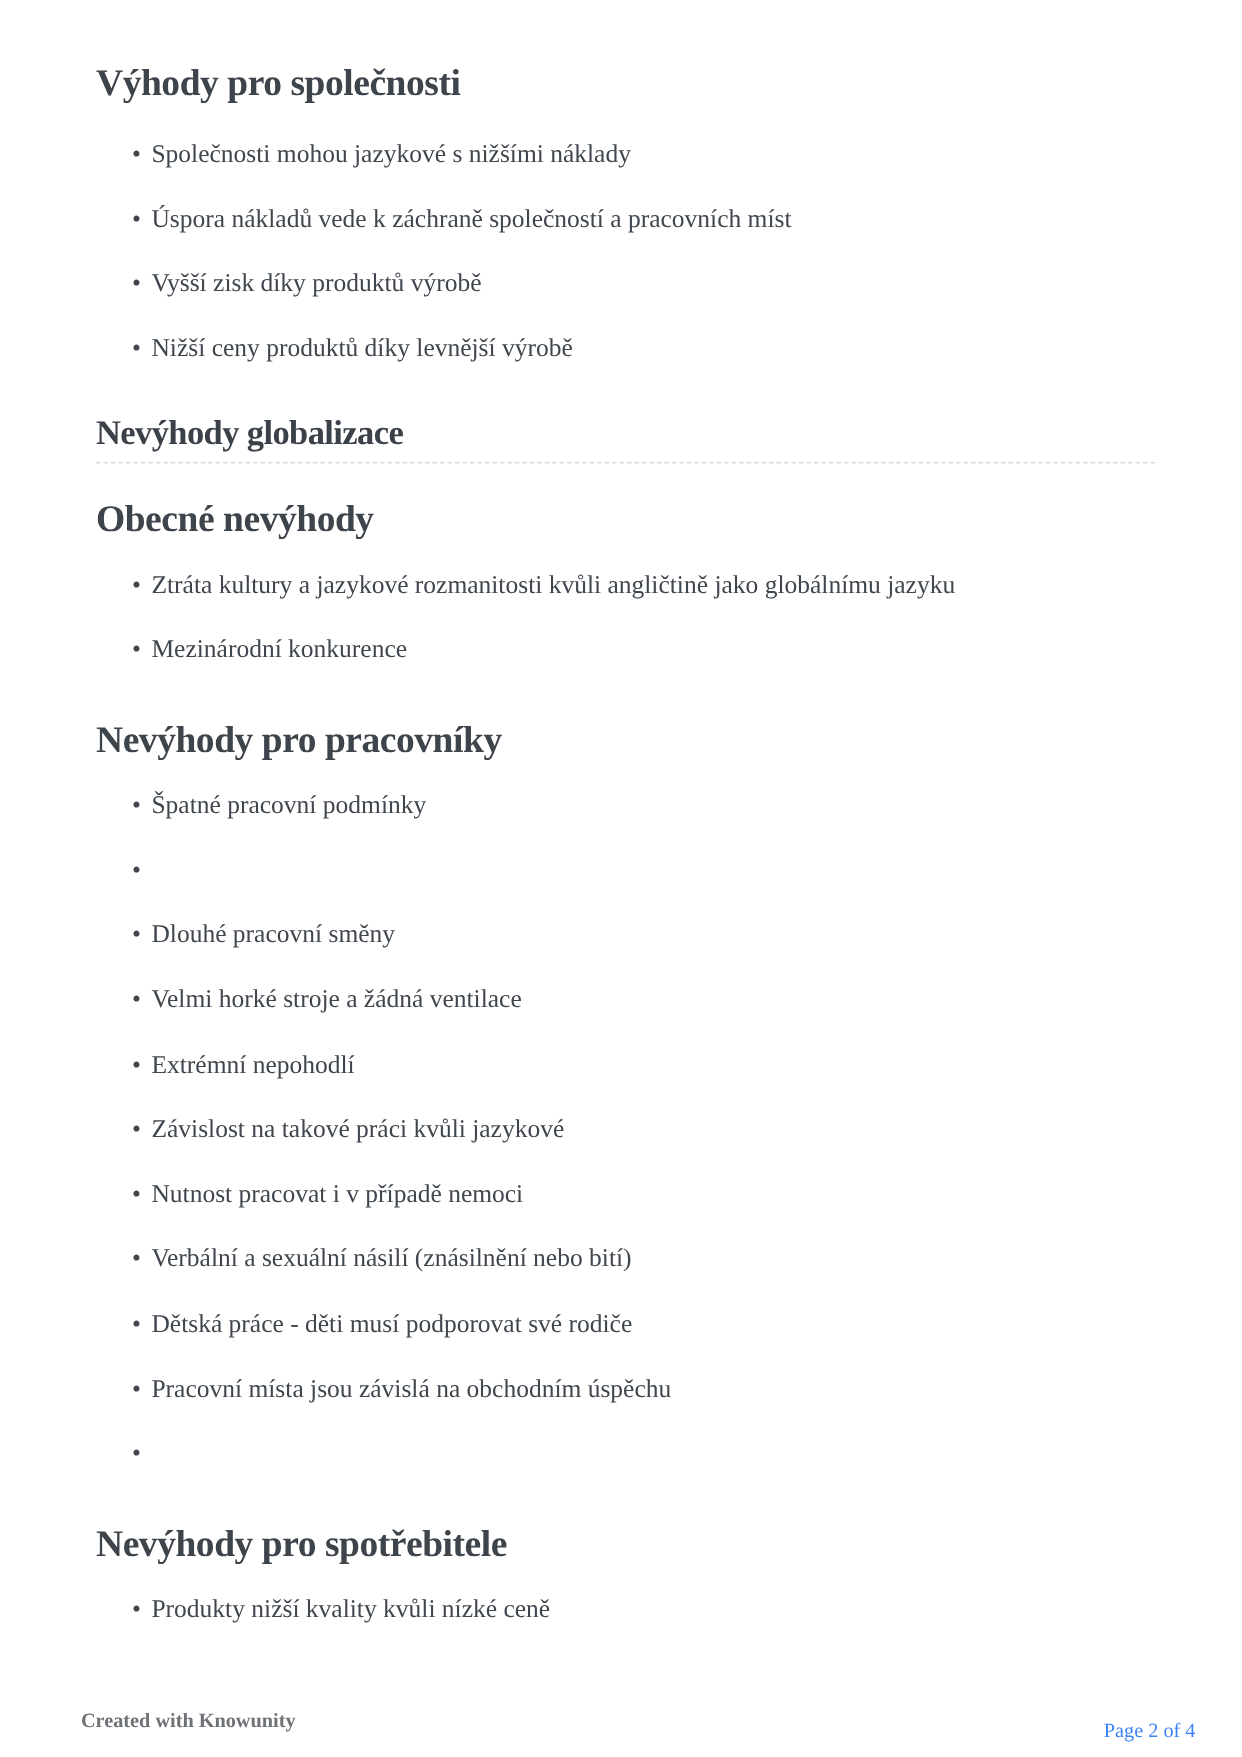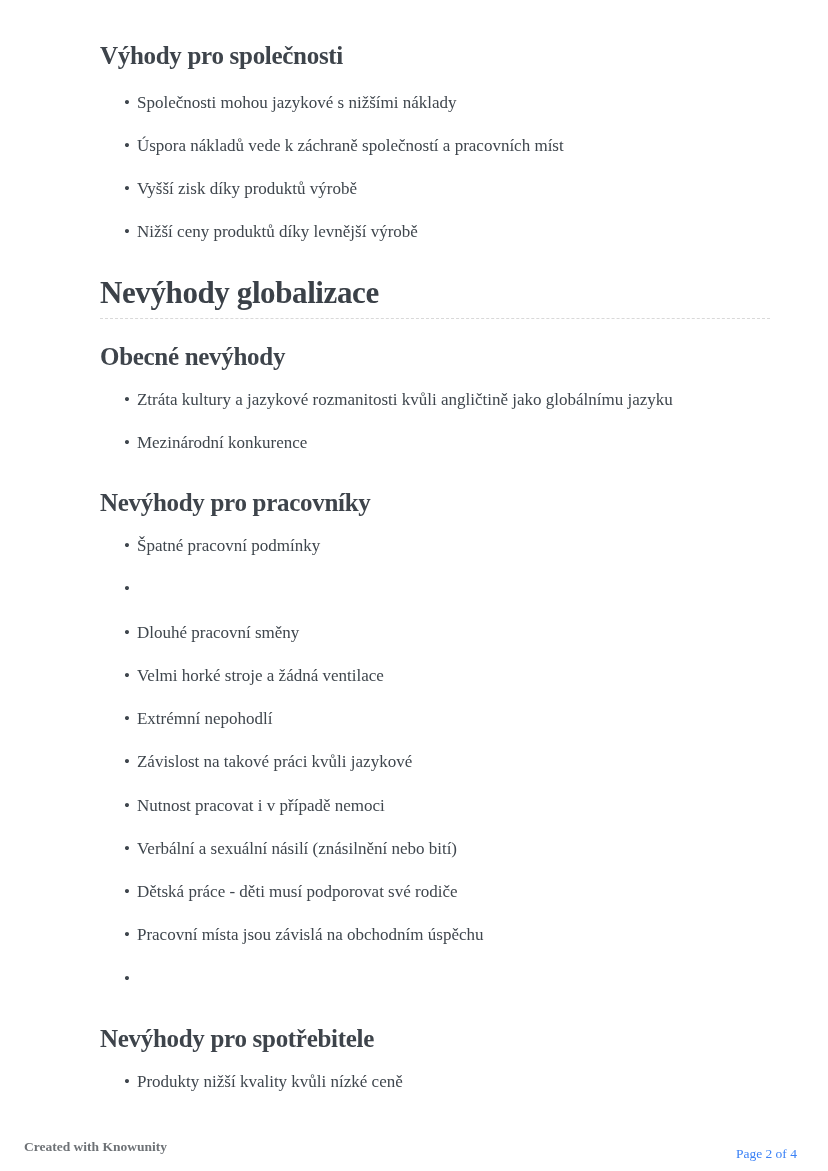--- a/index.html
+++ b/index.html
@@ -11,39 +11,38 @@
     overflow: hidden;
   }
 
   .page {
     position: relative;
     width: 828px;
     height: 1067px;
     background: #ffffff;
     font-family: "Liberation Serif", "DejaVu Serif", serif;
     color: #3f464d;
-    padding-left: 36px;
   }
 
   .content {
     padding: 42px 58px 0 64px;
   }
 
   .section-heading {
     font-family: "Liberation Serif", "DejaVu Serif", serif;
     font-size: 25px;
     font-weight: 700;
     line-height: 1.15;
     letter-spacing: -0.3px;
     color: #3e444b;
   }
 
   .main-heading {
     font-family: "Liberation Serif", "DejaVu Serif", serif;
-    font-size: 31px;
+    font-size: 23px;
     font-weight: 700;
     line-height: 1.18;
     letter-spacing: -0.4px;
     color: #3b4148;
     margin-top: 32px;
     padding-bottom: 6px;
     border-bottom: 1px dashed #d9d9d9;
     margin-bottom: 24px;
   }
 
@@ -65,21 +64,21 @@
   }
 
   .bullet {
     font-size: 17px;
     margin-right: 7px;
     color: #3f464d;
   }
 
   .footer {
     position: absolute;
-    left: 24px;
+    left: 54px;
     right: 31px;
     top: 1139px;
     display: flex;
     justify-content: space-between;
     align-items: flex-start;
   }
 
   .footer-credit {
     font-family: "Liberation Serif", "DejaVu Serif", serif;
     font-size: 13.5px;

